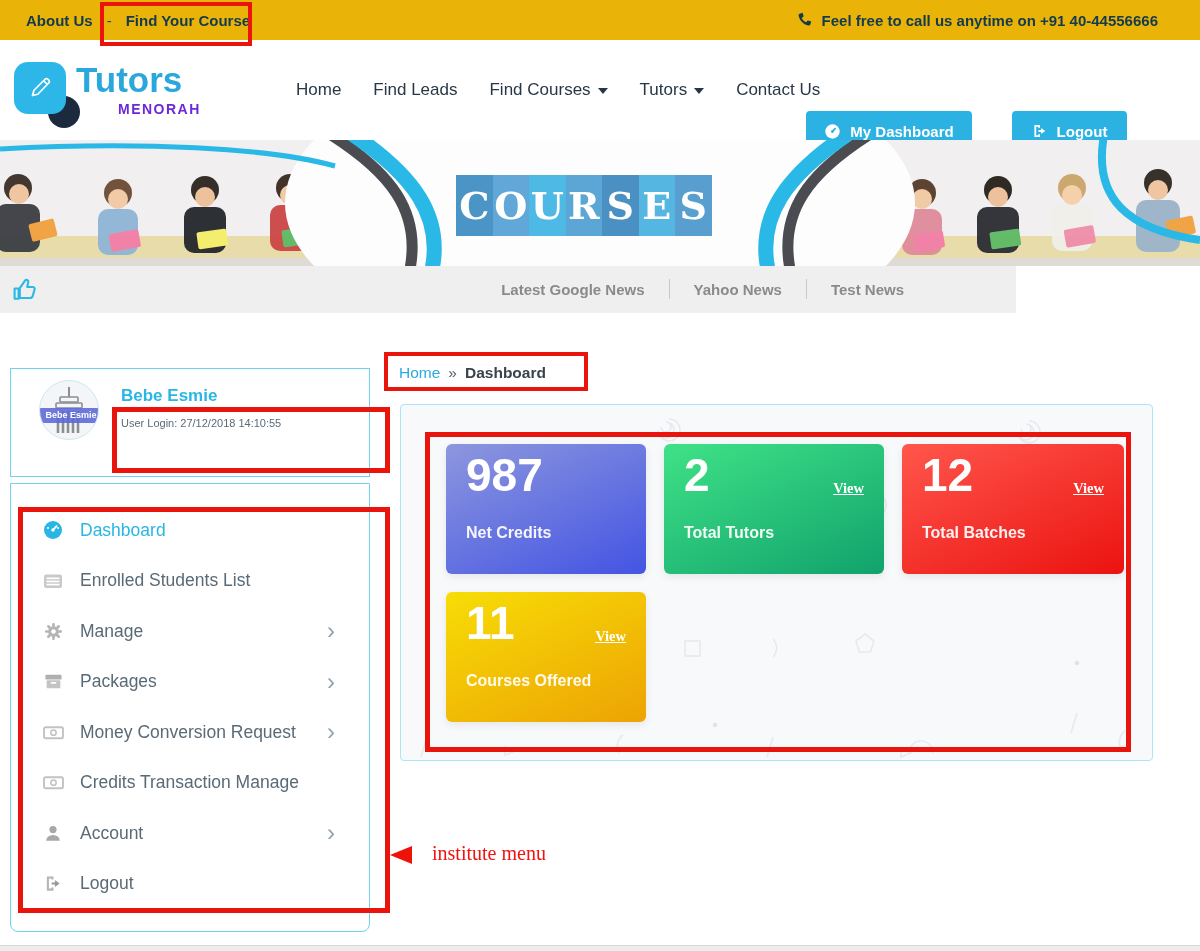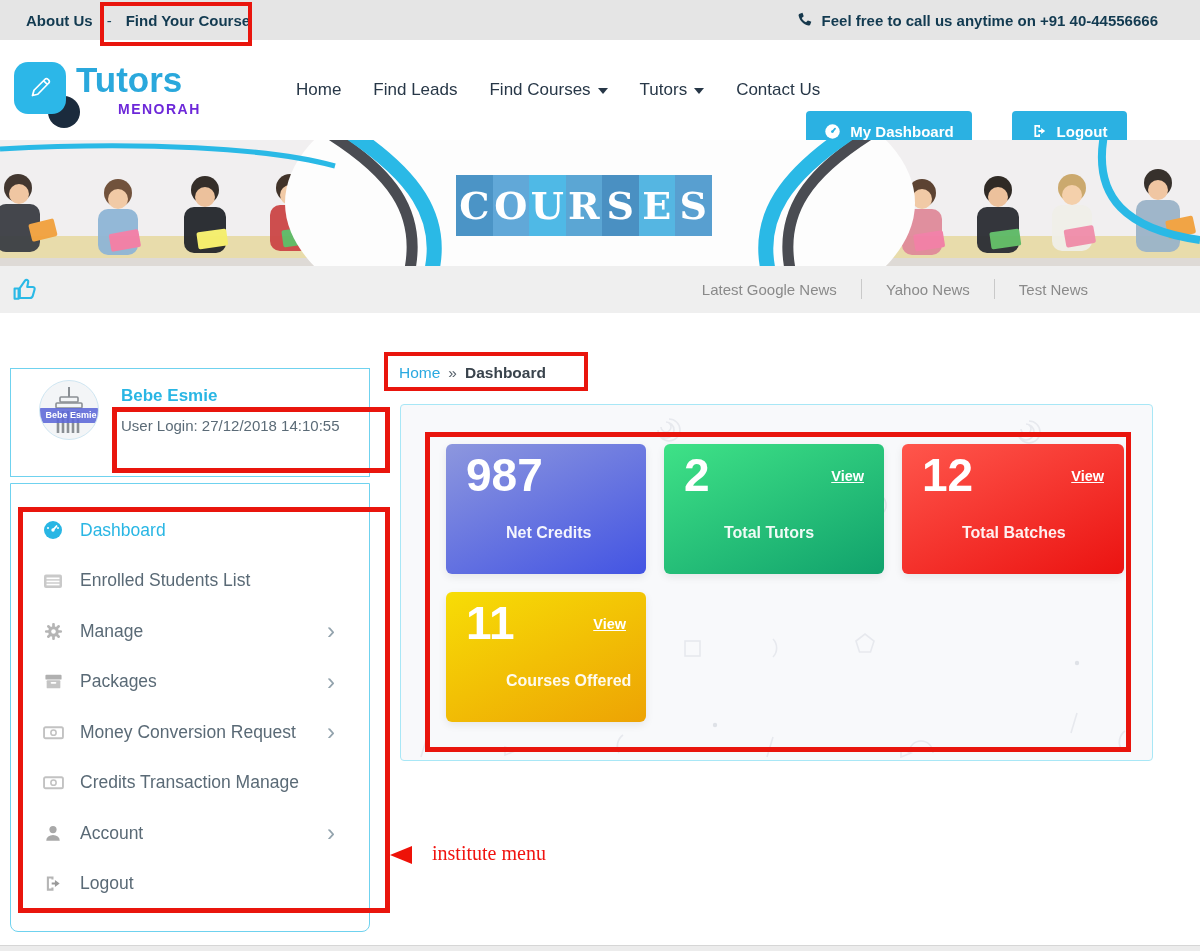--- a/index.html
+++ b/index.html
@@ -1,20 +1,20 @@
 <!DOCTYPE html>
 <html><head>
 <meta charset="utf-8">
 <style>
   * { margin:0; padding:0; box-sizing:border-box; }
   body { font-family:"Liberation Sans", sans-serif; background:#fff; }
   #page { position:relative; width:1200px; height:951px; overflow:hidden; background:#fff; }
 
   
-  .topbar { position:absolute; left:0; top:0; width:1200px; height:40px; background:#e5e5e5;
+  .topbar { position:absolute; left:0; top:0; width:1200px; height:40px; background:#eab308;
             display:flex; align-items:center; padding:0 26px; color:#123a50; font-size:15px; font-weight:700; }
   .topbar a { color:#123a50; text-decoration:none; cursor:pointer; }
   .topbar .sep { margin:0 14px; font-weight:400; color:#1d4a60; }
   .topbar-right { margin-left:auto; display:flex; align-items:center; gap:9px; margin-right:16px; }
 
   
   .header { position:absolute; left:0; top:40px; width:1200px; height:100px; background:#fff; }
   .logo { position:absolute; left:12px; top:12px; width:220px; height:78px; cursor:pointer; }
   .logo-tile { position:absolute; left:2px; top:10px; width:52px; height:52px; background:#2cb7e8; border-radius:14px; }
   .logo-dot { position:absolute; left:36px; top:44px; width:32px; height:32px; background:#1b2b3d; border-radius:50%; z-index:0; }
@@ -30,34 +30,34 @@
   .hbtn.lout { left:1012px; width:115px; }
 
   
   .banner { position:absolute; left:0; top:140px; width:1200px; height:126px; background:#f1eff0; overflow:hidden; }
   .banner svg.scene { position:absolute; left:0; top:0; }
   .courses-word { position:absolute; left:456px; top:35px; display:flex; }
   .courses-tile { width:36.5px; height:61px; display:flex; align-items:center; justify-content:center;
                   color:#fff; font-family:"DejaVu Serif", serif; font-weight:700; font-size:38px; }
 
   
-  .newsbar { position:absolute; left:0; top:266px; width:1200px; height:47px; background:#efefef;
-             display:flex; align-items:center; padding:0 88px 1px 12px; }
+  .newsbar { position:absolute; left:0; top:266px; width:1016px; height:47px; background:#efefef;
+             display:flex; align-items:center; padding:0 88px 1px 12px;font-weight:bold; }
   .news-list { margin-left:auto; display:flex; align-items:center; gap:0; }
   .news-item { color:#8a8a8a; font-size:15px; cursor:pointer; padding:0 24px; white-space:nowrap; }
   .news-div { width:1px; height:20px; background:#c9c9c9; }
 
   
   .user-panel { position:absolute; left:10px; top:368px; width:360px; height:109px; background:#fff; border:1px solid #6fd2ef; }
   .avatar { position:absolute; left:28px; top:11px; width:60px; height:60px; border-radius:50%;
             background:#f3f5f7; border:1px solid #cfe6f2; overflow:hidden; }
   .avatar-ribbon { position:absolute; left:-4px; top:27px; width:70px; height:15px; background:rgba(92,104,216,.88);
                    color:#fff; font-size:9px; font-weight:700; text-align:center; line-height:15px; }
   .user-name { position:absolute; left:110px; top:17px; color:#29b6e4; font-size:17px; font-weight:700; cursor:pointer; }
-  .user-line1 { position:absolute; left:110px; top:48px; color:#5b6b77; font-size:15px; }
+  .user-line1 { position:absolute; left:110px; top:48px; color:#5b6b77; font-size:11px; }
   .user-line2 { position:absolute; left:110px; top:72px; color:#5b6b77; font-size:15px; }
   .user-line2 b { color:#44525e; }
   .menu-panel { position:absolute; left:10px; top:483px; width:360px; height:449px; background:#fff;
                 border:1px solid #6fd2ef; border-radius:0 0 8px 8px; padding-top:21px; }
   .menu-item { height:50.5px; display:flex; align-items:center; padding:0 34px 0 30px; cursor:pointer; }
   .menu-item .mi-icon { width:24px; display:flex; justify-content:center; }
   .menu-item .mi-label { margin-left:15px; font-size:17.5px; color:#5a6a76; }
   .menu-item.active .mi-label { color:#29b6e4; }
   .menu-item .chev { margin-left:auto; color:#93a3ad; font-size:24px; line-height:1; font-weight:400; }
 
@@ -65,22 +65,22 @@
   .breadcrumb { position:absolute; left:399px; top:364px; display:flex; align-items:center; gap:8px; font-size:15.5px; }
   .breadcrumb .bc-home { color:#2aa9e0; cursor:pointer; }
   .breadcrumb .bc-sep { color:#55606a; }
   .breadcrumb .bc-cur { color:#39434c; font-weight:700; }
 
   
   .main-panel { position:absolute; left:400px; top:404px; width:753px; height:357px;
                 background:#f8f9fb; border:1px solid #a8e7f6; border-radius:4px; }
   .card { position:absolute; border-radius:6px; color:#fff; box-shadow:0 3px 8px rgba(0,0,0,.08); cursor:pointer; }
   .card .num { position:absolute; left:20px; top:4px; font-size:46px; font-weight:700; }
-  .card .lbl { position:absolute; left:20px; top:80px; font-size:16px; font-weight:700; color:rgba(255,255,255,.93);margin-left:40px; }
-  .card .view { position:absolute; right:20px; top:24px; font-size:14.5px; font-weight:700; text-decoration:underline; color:#fff; cursor:pointer; }
+  .card .lbl { position:absolute; left:20px; top:80px; font-size:16px; font-weight:700; color:rgba(255,255,255,.93); }
+  .card .view { position:absolute; right:20px; top:36px; font-size:14.5px; font-weight:700; text-decoration:underline; color:#fff; cursor:pointer;font-family:Liberation Serif, serif; }
   .card.c-blue   { left:45px;  top:39px;  width:200px; height:130px; background:linear-gradient(155deg,#8d97de 0%,#4354e3 100%); }
   .card.c-green  { left:263px; top:39px;  width:220px; height:130px; background:linear-gradient(155deg,#3fe287 0%,#11a26c 100%); }
   .card.c-red    { left:501px; top:39px;  width:222px; height:130px; background:linear-gradient(155deg,#ff564c 0%,#eb1311 100%); }
   .card.c-yellow { left:45px;  top:187px; width:200px; height:130px; background:linear-gradient(155deg,#f7dd06 0%,#eda304 100%); }
 
   
   .redbox { position:absolute; border:5px solid #e9150d; z-index:60; pointer-events:none; }
   .redbox.thin { border-width:4px; }
   .anno-arrow { position:absolute; left:390px; top:846px; width:0; height:0; z-index:61;
                 border-top:9px solid transparent; border-bottom:9px solid transparent; border-right:22px solid #ee1208; }

